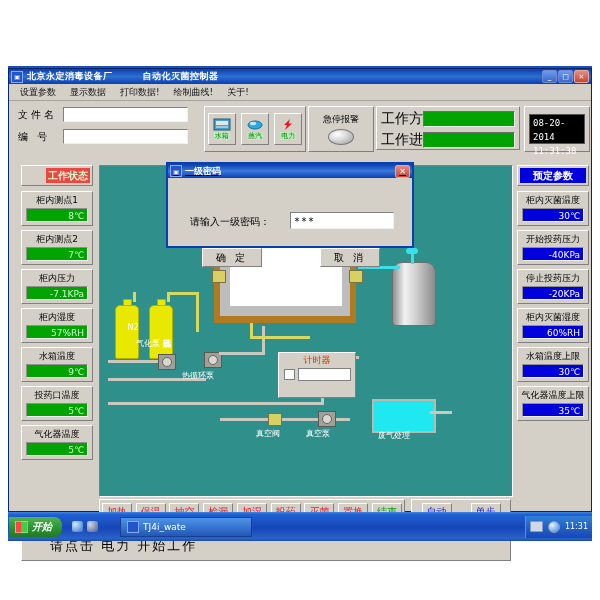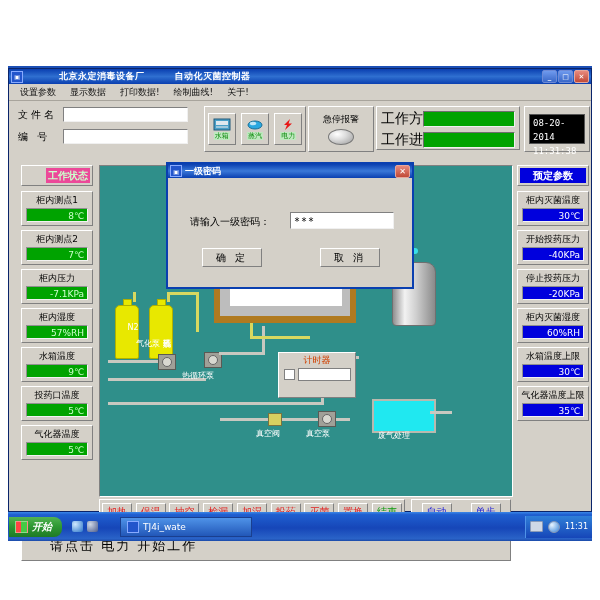--- a/index.html
+++ b/index.html
@@ -25,21 +25,21 @@
   .win-title{
     height:15px;background:linear-gradient(180deg,#0a3fb0 0%,#2f6fd0 50%,#0a3fb0 100%);
     display:flex;align-items:center;padding:0 2px;color:#fff;
     font-size:9px;font-weight:bold;
   }
   .win-ico{
     width:10px;height:10px;background:#2255cc;border:1px solid #88aaff;
     margin-right:4px;display:flex;align-items:center;justify-content:center;
     color:#fff;font-size:6px;line-height:1;flex:none;
   }
-  .win-title-txt{white-space:nowrap;letter-spacing:.5px;margin-left:32px;}
+  .win-title-txt{white-space:nowrap;letter-spacing:.5px;}
   .win-title-sub{margin-left:30px;white-space:nowrap;letter-spacing:.5px;}
   .win-btns{margin-left:auto;display:flex;gap:1px;}
   .wb{width:13px;height:11px;border:1px solid #6d8ad6;border-radius:2px;
       display:flex;align-items:center;justify-content:center;color:#fff;font-size:7px;
       background:linear-gradient(180deg,#6f9aee,#3a68c8);}
   .wb.close{background:linear-gradient(180deg,#e88a7e,#c04a38);border-color:#e6a79c;}
 
   .menubar{
     height:16px;background:#d4d0c8;border-bottom:1px solid #a8a49c;
     display:flex;align-items:center;padding-left:4px;font-size:9px;color:#101010;
@@ -115,21 +115,21 @@
     font-size:9px;text-align:right;padding-right:3px;box-sizing:border-box;
     border:1px solid #909090;border-right-color:#f2f2f2;border-bottom-color:#f2f2f2;
   }
   .vl.green{background:#00a300;color:#ccffcc;}
   .vl.blue{background:#0000dd;color:#ffffff;}
   .hdrcell{
     background:#d4d0c8;border:1px solid #fff;border-right-color:#808080;border-bottom-color:#808080;
     margin-bottom:5px;padding:2px;box-sizing:border-box;text-align:center;
   }
   .hdrcell span{display:block;height:15px;line-height:15px;font-size:10px;font-weight:bold;}
-  .hdrcell .g{background:#ec4899;color:#ccffcc;margin-left:22px;}
+  .hdrcell .g{background:#ef4444;color:#ccffcc;margin-left:22px;}
   .hdrcell .b{background:#0000dd;color:#ffffff;}
 
   
   .schem{
     position:absolute;left:90px;top:96px;width:412px;height:330px;
     background:#2f8f8a;border:1px solid #808080;border-right-color:#fff;border-bottom-color:#fff;
     overflow:hidden;
   }
   .cyl{position:absolute;width:22px;background:#e8e800;border:1px solid #b0b000;border-radius:5px 5px 2px 2px;}
   .cylneck{position:absolute;width:7px;height:6px;background:#e8e800;border:1px solid #b0b000;}
@@ -184,22 +184,22 @@
   
   .statusbar{
     position:absolute;left:12px;top:462px;width:490px;height:30px;
     background:#d4d0c8;border:1px solid #fff;border-right-color:#808080;border-bottom-color:#808080;
     display:flex;align-items:center;box-sizing:border-box;
   }
   .statustxt{font-size:13px;color:#000;padding-left:28px;letter-spacing:2px;}
 
   
   .dlg{
-    position:absolute;left:166px;top:162px;width:248px;height:127px;
-    background:#d4d0c8;border:2px solid #0a3fb0;box-sizing:border-box;
+    position:absolute;left:166px;top:162px;width:248px;height:86px;
+    background:#d4d0c8;border:2px solid #0a3fb0;box-sizing:border-box;text-decoration:underline;
   }
   .dlg-title{
     height:14px;background:linear-gradient(180deg,#0a3fb0 0%,#3a78d8 50%,#0a3fb0 100%);
     display:flex;align-items:center;padding:0 2px;color:#fff;font-size:9px;font-weight:bold;
   }
   .dlg-ico{width:10px;height:10px;background:#2255cc;border:1px solid #88aaff;margin-right:3px;
            display:flex;align-items:center;justify-content:center;font-size:6px;flex:none;}
   .dlg-close{
     margin-left:auto;width:13px;height:11px;border:1px solid #e6a79c;border-radius:2px;
     background:linear-gradient(180deg,#e88a7e,#c04a38);color:#fff;font-size:8px;

